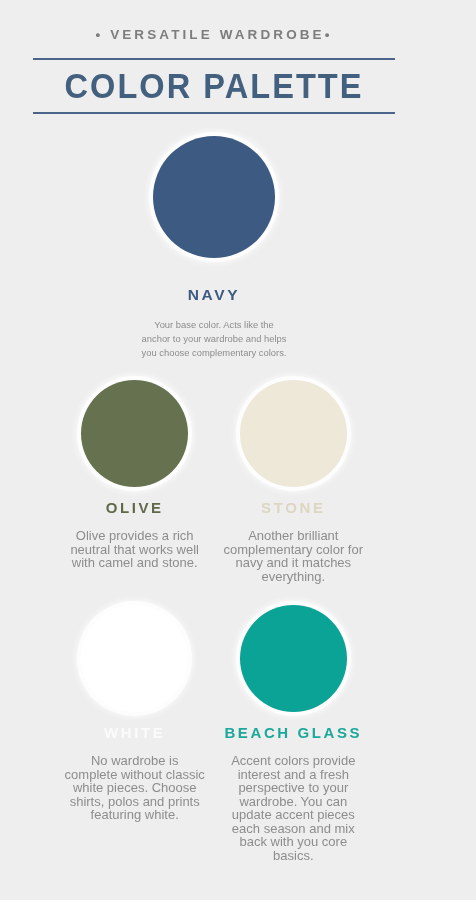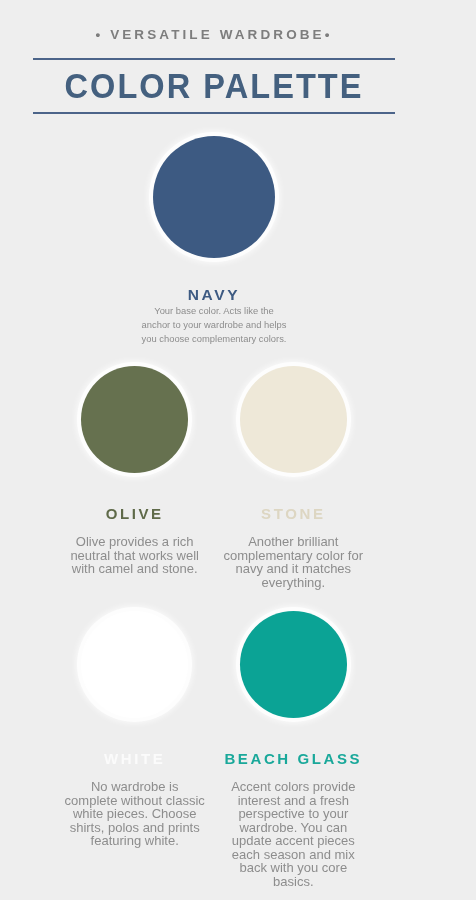--- a/index.html
+++ b/index.html
@@ -95,31 +95,31 @@
     margin-top: 0;
     font-size: 15px;
     font-weight: bold;
     letter-spacing: 2.6px;
     text-transform: uppercase;
     text-align: center;
     line-height: 18px;
     font-family: "Liberation Sans Narrow", "Liberation Sans", sans-serif;
   }
   .swatch.hero .swatch-name { margin-top: 28px; font-size: 15.5px; }
-  .swatch.trio .swatch-name { margin-top: 32px; }
+  .swatch.trio .swatch-name { margin-top: 12px; }
 
   .swatch-desc {
     font-size: 13px;
     line-height: 13.5px;
     color: #8d8d8d;
     text-align: center;
     margin: 0;
   }
   .swatch.hero .swatch-desc {
-    margin-top: 0;
+    margin-top: 14px;
     width: 150px;
     font-size: 9.4px;
     line-height: 14px;
   }
   .swatch.trio .swatch-desc {
     margin-top: 12px;
     width: 142px;
   }
 </style>
 </head>

